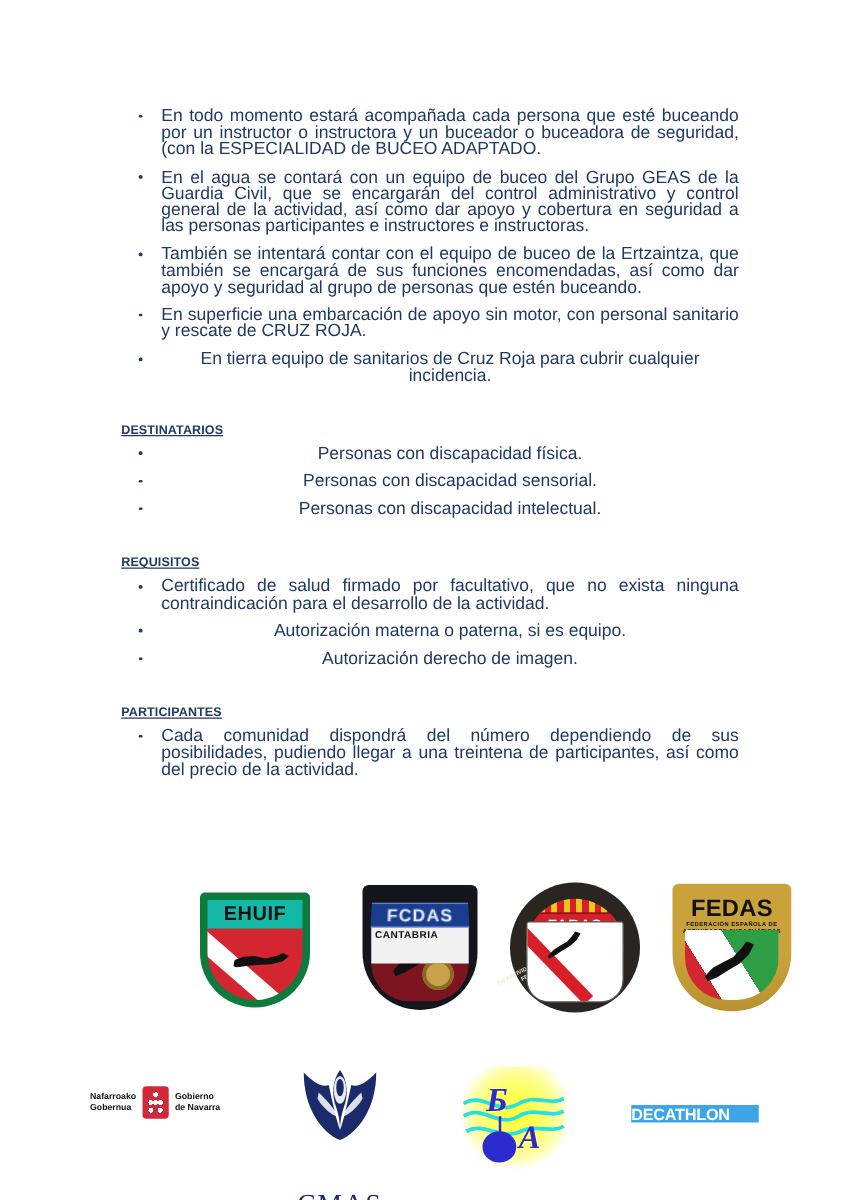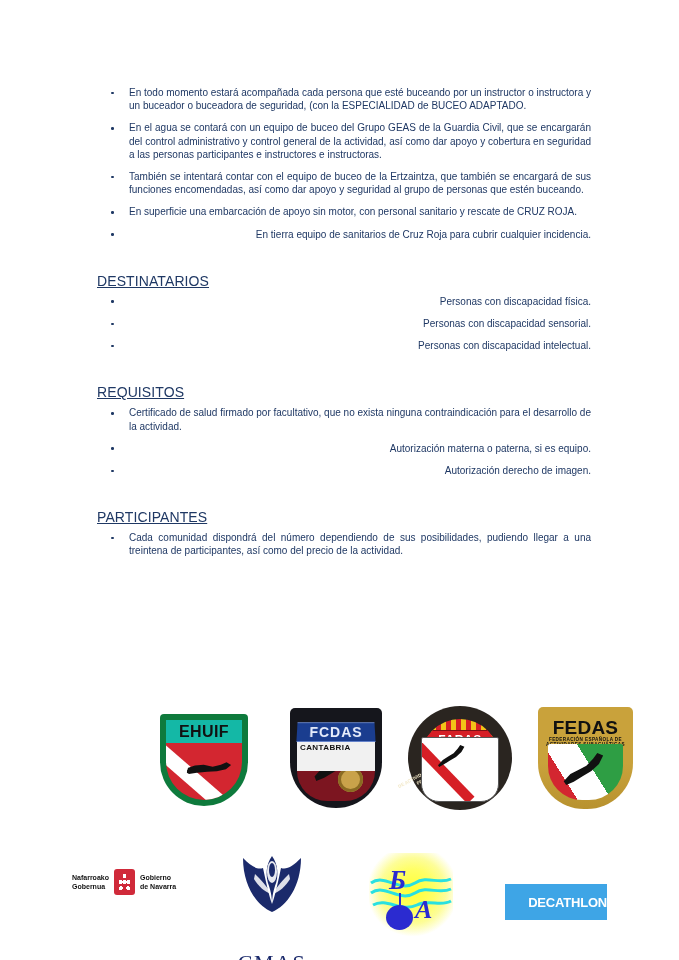--- a/index.html
+++ b/index.html
@@ -21,43 +21,43 @@
     position: relative;
     background: #ffffff;
   }
   .content {
     position: absolute;
     left: 0;
     top: 86px;
     width: 679px;
   }
   .section-heading {
-    font-size: 14px;
-    font-weight: normal;
+    font-size: 10px;
+    font-weight: bold;
     color: #1f3864;
     text-decoration: underline;
     margin: 0 0 6px 97px;
     letter-spacing: 0.1px;
   }
   ul.bullets {
     list-style: none;
     margin: 0;
     padding: 0;
   }
   ul.bullets li {
     position: relative;
     margin: 0 0 9px 0;
     padding: 0 88px 0 129px;
-    font-size: 10px;
+    font-size: 14px;
     line-height: 13.2px;
     color: #1f3864;
     text-align: justify;
   }
   ul.bullets li.nojust {
-    text-align: right;
+    text-align: center;
   }
   ul.bullets li::before {
     content: "";
     position: absolute;
     left: 111px;
     top: 5.5px;
     width: 2.6px;
     height: 2.6px;
     border-radius: 50%;
     background: #1f3864;
@@ -336,23 +336,23 @@
     background: #2b2bd0;
   }
   .balogo .ball {
     position: absolute; left: 17px; top: 52px; width: 27px; height: 25px;
     border-radius: 50%;
     background: #2b2bd0;
   }
 
   
   .decathlon {
-    left: 505px; top: 884px; width: 102px; height: 36px;
+    left: 505px; top: 884px; width: 102px; height: 14px;
     background: #3ea5e6;
-    display: flex; align-items: center; justify-content: flex-end;
+    display: flex; align-items: center; justify-content: flex-start;
   }
   .decathlon span {
     font-size: 13px; font-weight: bold; color: #ffffff;
     letter-spacing: -0.2px;
     font-family: "Liberation Sans", sans-serif;
   }
 </style>
 </head>
 <body>
 

